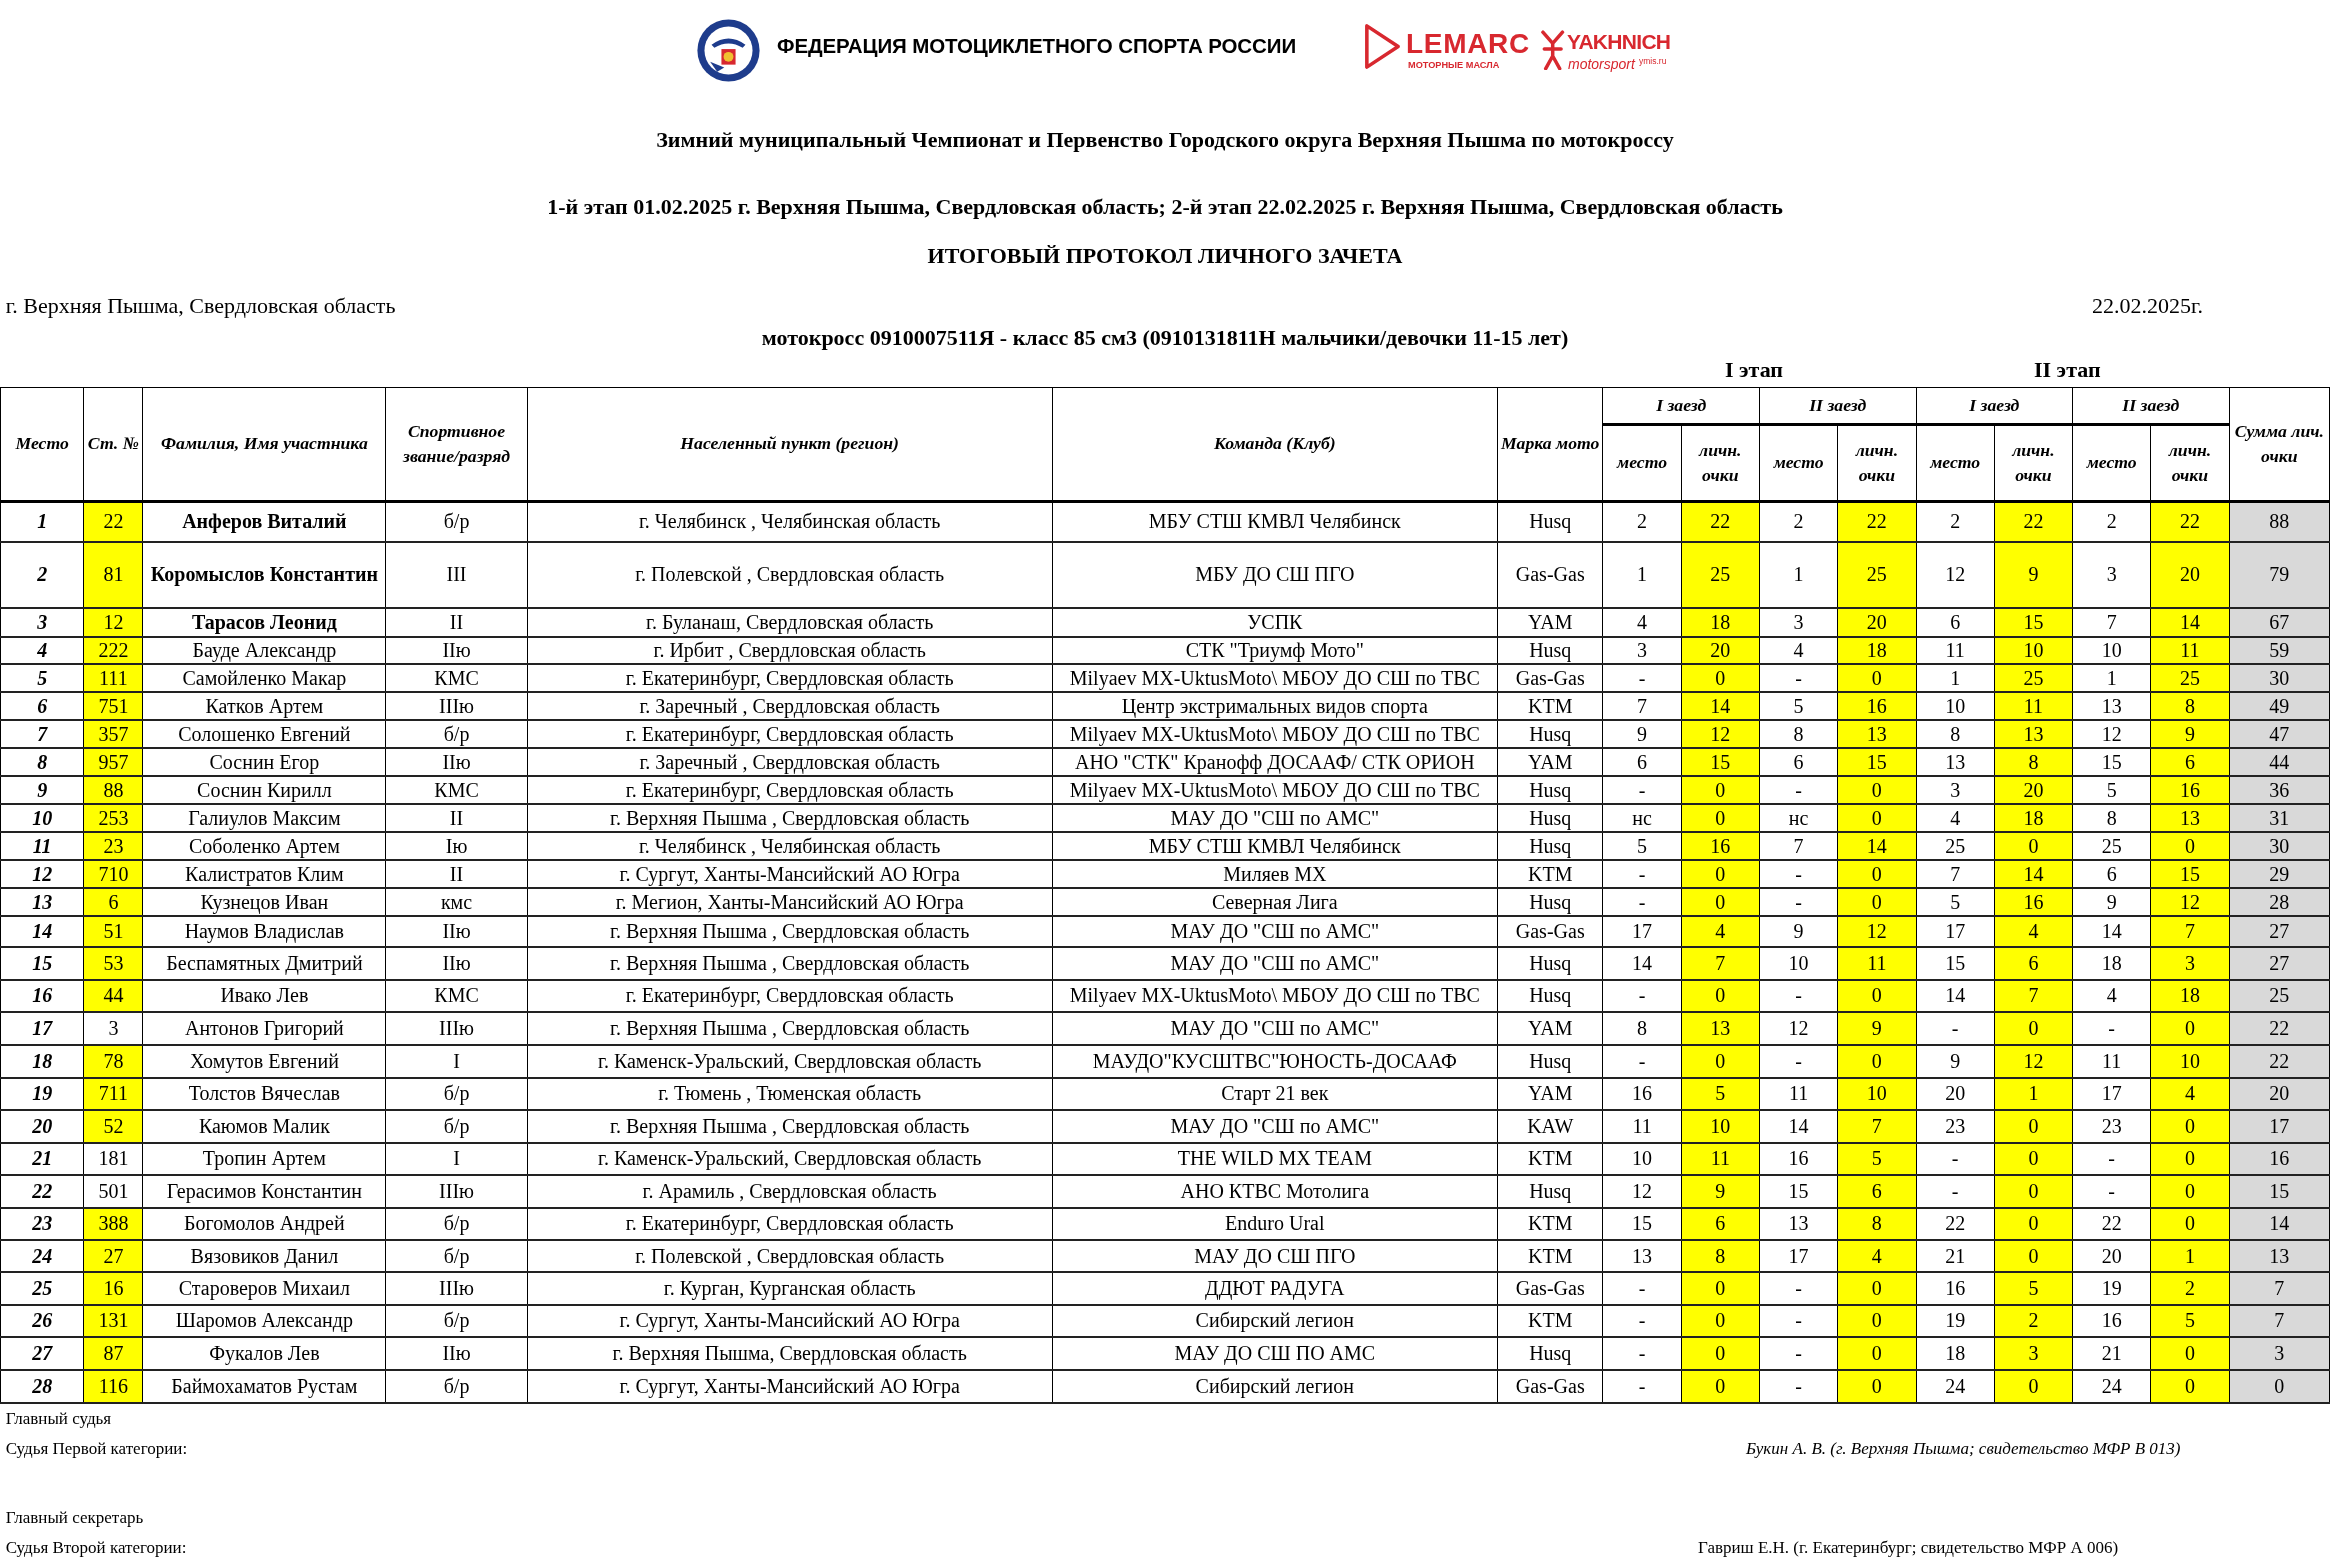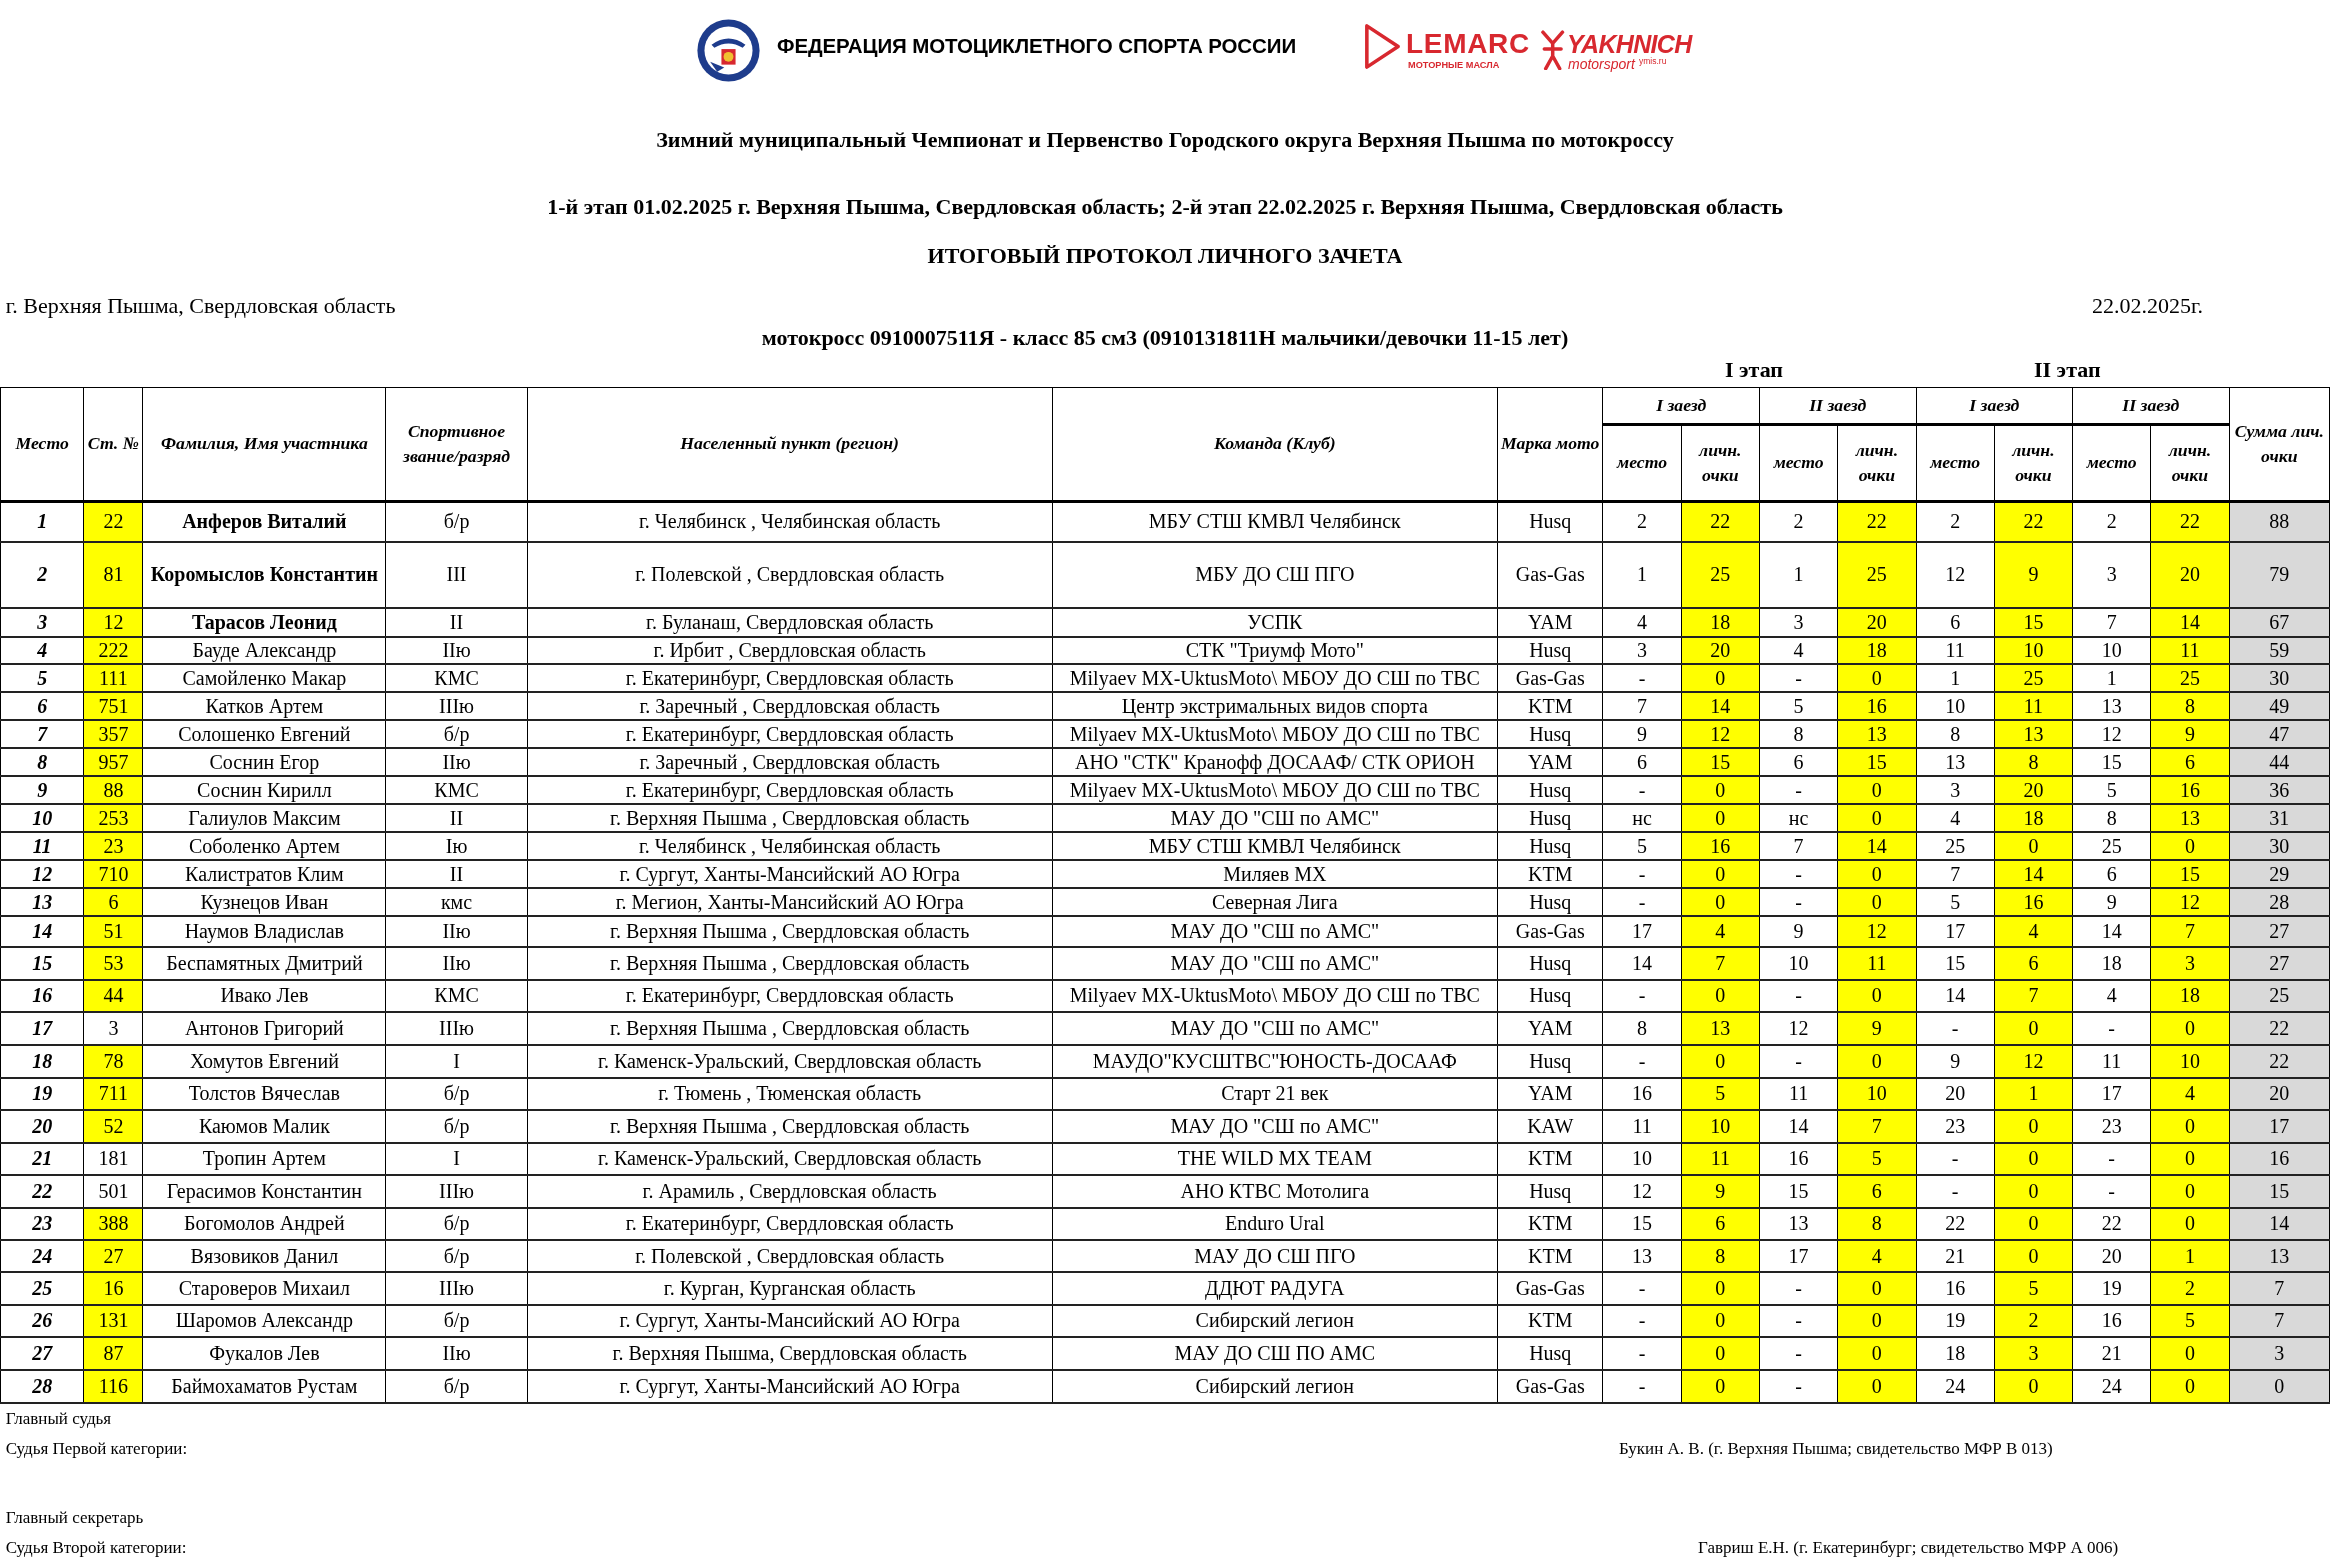--- a/index.html
+++ b/index.html
@@ -12,21 +12,21 @@
   .logo { position: absolute; }
   .minsport { left: 0; top: 2.8px; width: 283px; height: 64px; }
   .minsport .emblem { position: absolute; left: 0; top: 0; width: 44px; height: 65px; }
   .minsport .txt { position: absolute; left: 55px; top: 25.4px; font-family: "Liberation Sans", sans-serif; font-weight: bold; font-size: 10.6px; line-height: 12px; letter-spacing: -0.2px; }
   .mfr-emblem { left: 237px; top: 5.7px; width: 65px; height: 65px; }
   .mfr-text { left: 318px; top: 21px; font-family: "Liberation Sans", sans-serif; font-weight: bold; font-size: 20.5px; letter-spacing: -0.1px; white-space: nowrap; }
   .lemarc { left: 905px; top: 10px; width: 141px; height: 57px; }
   .lemarc .brand { position: absolute; left: 42px; top: 5.7px; font-family: "Liberation Sans", sans-serif; font-weight: bold; font-size: 28px; color: #d8282f; letter-spacing: 0.7px; }
   .lemarc .sub { position: absolute; left: 44px; top: 37px; font-family: "Liberation Sans", sans-serif; font-weight: bold; font-size: 9.2px; color: #d8282f; white-space: nowrap; }
   .yakhnich { left: 1081px; top: 15.5px; width: 141px; height: 49px; }
-  .yakhnich .brand { position: absolute; left: 27px; top: 1.4px; font-family: "Liberation Sans", sans-serif; font-weight: bold; font-style: italic; font-size: 25px; color: #d8282f; letter-spacing: -0.7px; }
+  .yakhnich .brand { position: absolute; left: 27px; top: 1.4px; font-family: "Liberation Sans", sans-serif; font-weight: bold; font-size: 21px; color: #d8282f; letter-spacing: -0.7px; }
   .yakhnich .sub1 { position: absolute; left: 28px; top: 28px; font-family: "Liberation Sans", sans-serif; font-style: italic; font-size: 14px; color: #d8282f; }
   .yakhnich .sub2 { position: absolute; left: 99px; top: 28px; font-family: "Liberation Sans", sans-serif; font-size: 8.5px; color: #d8282f; }
 
   .title { position: absolute; left: 0; width: 2330px; text-align: center; font-weight: bold; font-size: 22px; white-space: nowrap; }
   .t1 { top: 127px; }
   .t2 { top: 194px; }
   .t3 { top: 243px; }
   .t5 { top: 325px; }
   .place-line { position: absolute; top: 293px; left: 5.7px; font-size: 22px; }
   .date-line { position: absolute; top: 293px; left: 2092px; font-size: 22px; }
@@ -51,21 +51,21 @@
   td.place { font-style: italic; font-weight: bold; }
   td.num.yel { background: #ffff00; }
   td.name { text-align: left; }
   td.name.bold { font-weight: bold; white-space: normal; line-height: 27px; }
   td.city, td.team { text-align: left; }
   td.pts { background: #ffff00; }
   td.sum { background: #d9d9d9; }
   .footer-line { position: absolute; font-size: 17px; white-space: nowrap; }
   .f1 { left: 5.7px; top: 1409px; }
   .f2 { left: 5.7px; top: 1439px; }
-  .f3 { left: 1619px; top: 1439px; }
+  .f3 { left: 1746px; top: 1439px; font-style: italic; }
   .f4 { left: 5.7px; top: 1508px; }
   .f5 { left: 5.7px; top: 1538px; text-align: center; }
   .f6 { left: 1698px; top: 1538px; }
 </style>
 </head>
 <body>
 
 <div class="logos">
   <svg class="logo mfr-emblem" viewBox="0 0 92 92">
     <circle cx="46" cy="46" r="44" fill="#1e3c8c"></circle>

